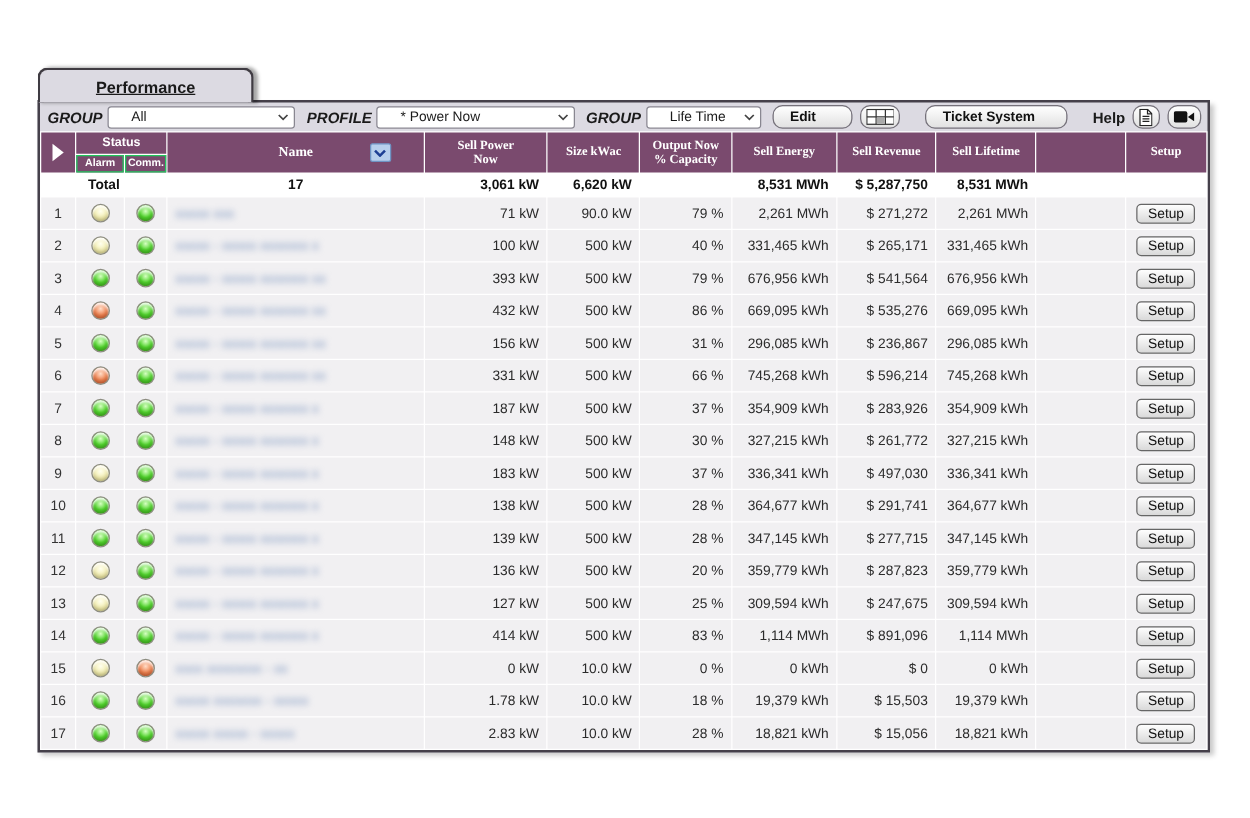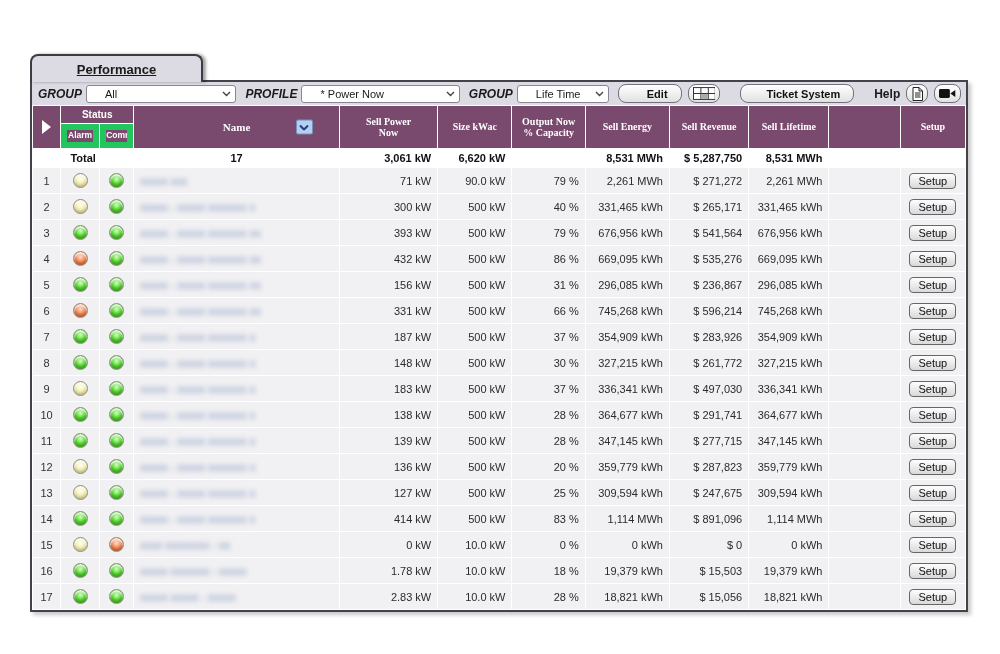--- a/index.html
+++ b/index.html
@@ -27,37 +27,37 @@
   .toolbar{height:23px;display:flex;align-items:center;padding:0 5px 0 6px;font-size:12px;}
   .lbl{font-weight:bold;margin-right:4px;white-space:nowrap;font-style:italic;}
   .select{
     box-sizing:border-box;background:#ffffff;border:1px solid #898791;border-radius:3px;height:18px;
     display:flex;align-items:center;justify-content:space-between;padding:0 4px 0 18px;
     font-size:11px;margin-right:9px;cursor:pointer;white-space:nowrap;
   }
   .btn{
     box-sizing:border-box;background:linear-gradient(#ffffff,#e1e1e1);border:1px solid #75717a;
     border-radius:8px;height:19px;font-weight:bold;font-size:11px;padding:0 13px;cursor:pointer;
-    display:flex;align-items:center;justify-content:flex-end;font-family:inherit;color:#111;
+    display:flex;align-items:center;justify-content:flex-start;font-family:inherit;color:#111;
   }
   .iconbtn{padding:0 4px;min-width:27px;margin-left:6px;}
   .help{font-weight:bold;font-size:12px;margin-left:20px;}
 
   
   table{
     border-collapse:separate;border-spacing:1px;width:100%;table-layout:fixed;
     background:#fff;font-size:11px;
   }
   thead th{
     background:var(--hdr,#7a4a6e);color:#fff;font-weight:bold;font-size:10px;
     padding:0;line-height:1.15;overflow:hidden;
   }
   thead tr.top th{height:17px;}
   thead th.tall{height:32px;font-family:Liberation Serif, serif;}
-  thead th.sub{height:12px;font-size:8.5px;border:6px solid #22c55e;}
+  thead th.sub{height:12px;font-size:8.5px;border:1px solid #22c55e;}
   th.name-th{position:relative;font-size:11px;}
   .sortbtn{
     position:absolute;right:26px;top:50%;transform:translateY(-50%);
     width:17px;height:15px;background:#b7cfec;border:1px solid #6f94c4;border-radius:2px;
     display:flex;align-items:center;justify-content:center;cursor:pointer;padding:0;
   }
   .arrow{width:0;height:0;border-top:7px solid transparent;border-bottom:7px solid transparent;border-left:9px solid #fff;margin:0 auto;}
   td{
     background:var(--row-bg,#f1f0f2);height:25px;padding:0 6px;overflow:hidden;
     white-space:nowrap;color:#2b2b2b;
@@ -238,21 +238,21 @@
           </tr>
           <tr>
             <td class="num">2</td>
             <td class="c">
               <div class="led led-yellow"></div>
             </td>
             <td class="c">
               <div class="led led-green"></div>
             </td>
             <td><span class="name-blur">xxxxx - xxxxx xxxxxxx x</span></td>
-            <td class="r">300 kW</td>
+            <td class="r">100 kW</td>
             <td class="r">500 kW</td>
             <td class="r">40 %</td>
             <td class="r">331,465 kWh</td>
             <td class="r">$ 265,171</td>
             <td class="r">331,465 kWh</td>
             <td></td>
             <td class="c setup"><button class="setup-btn">Setup</button></td>
           </tr>
           <tr>
             <td class="num">3</td>

